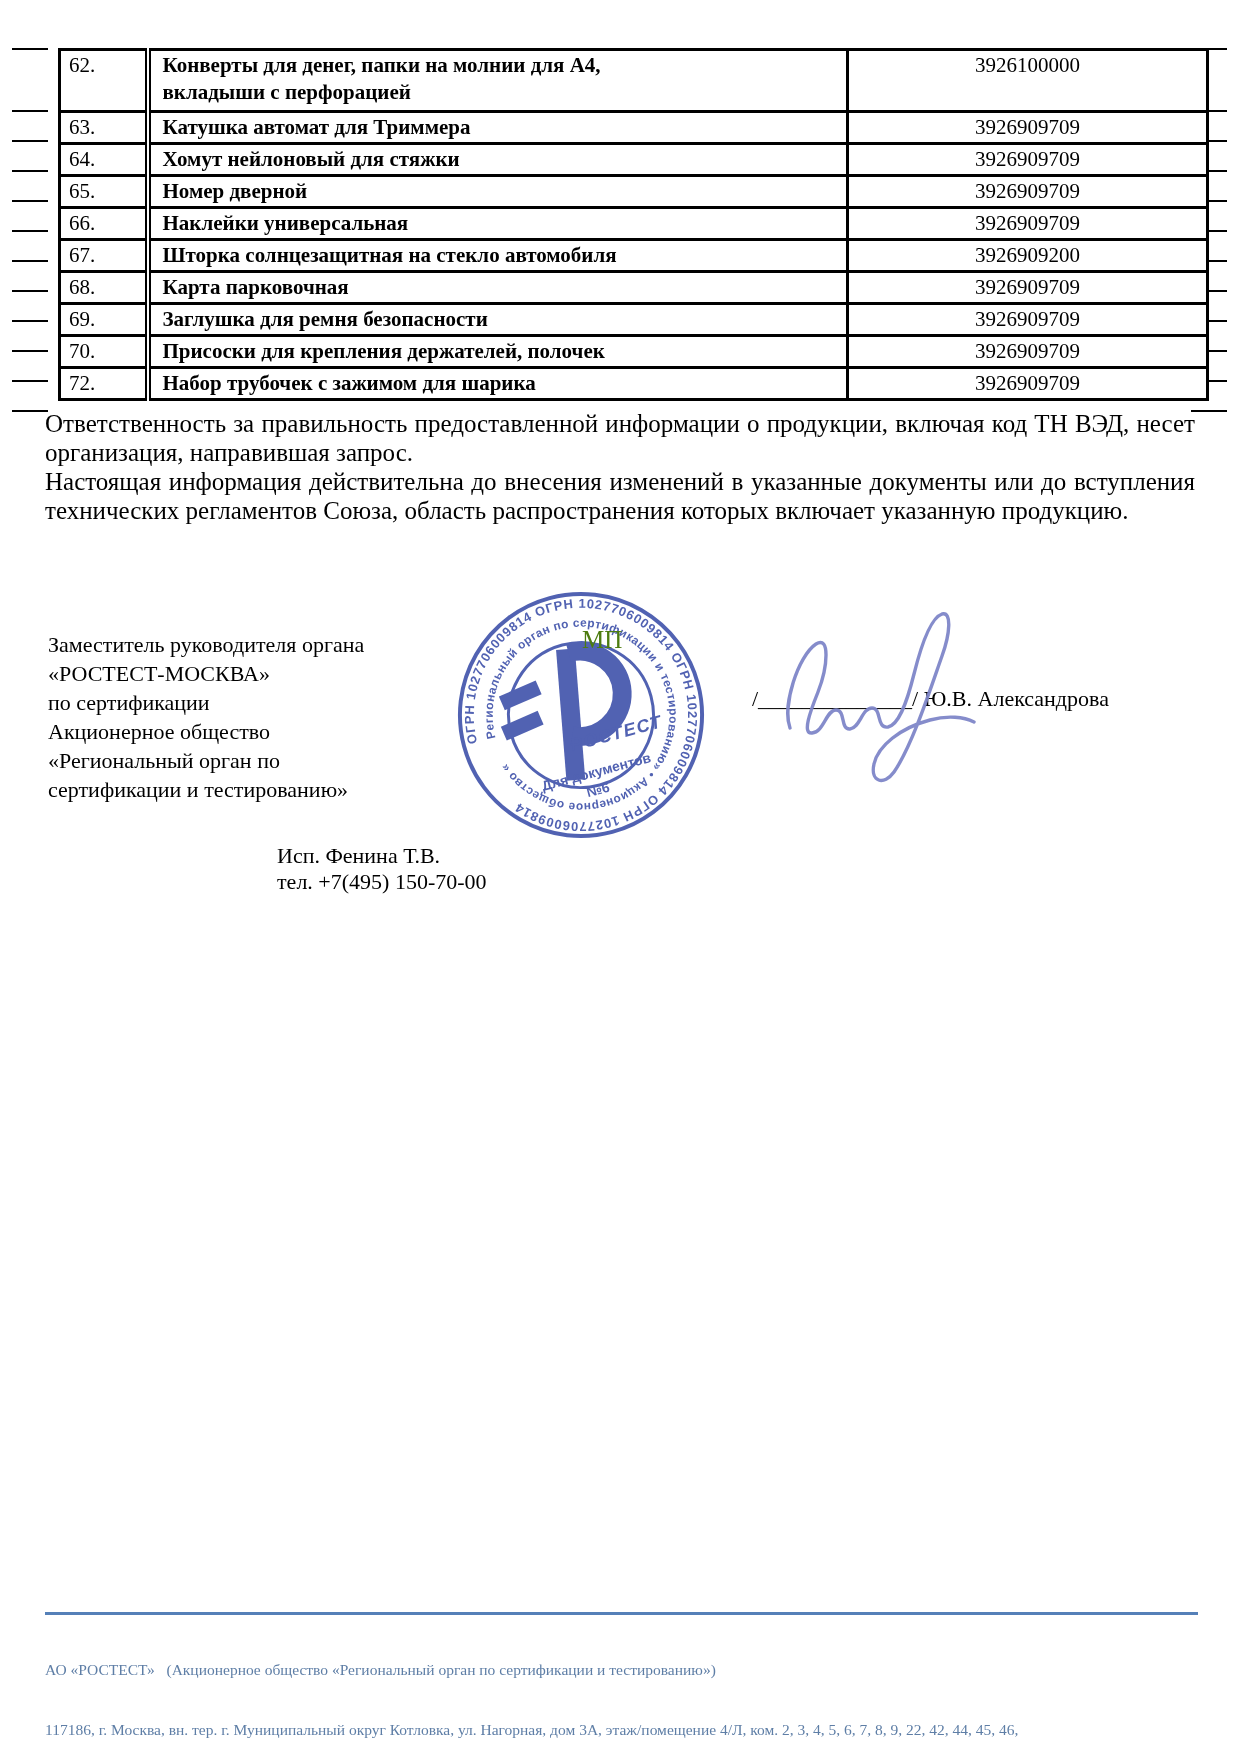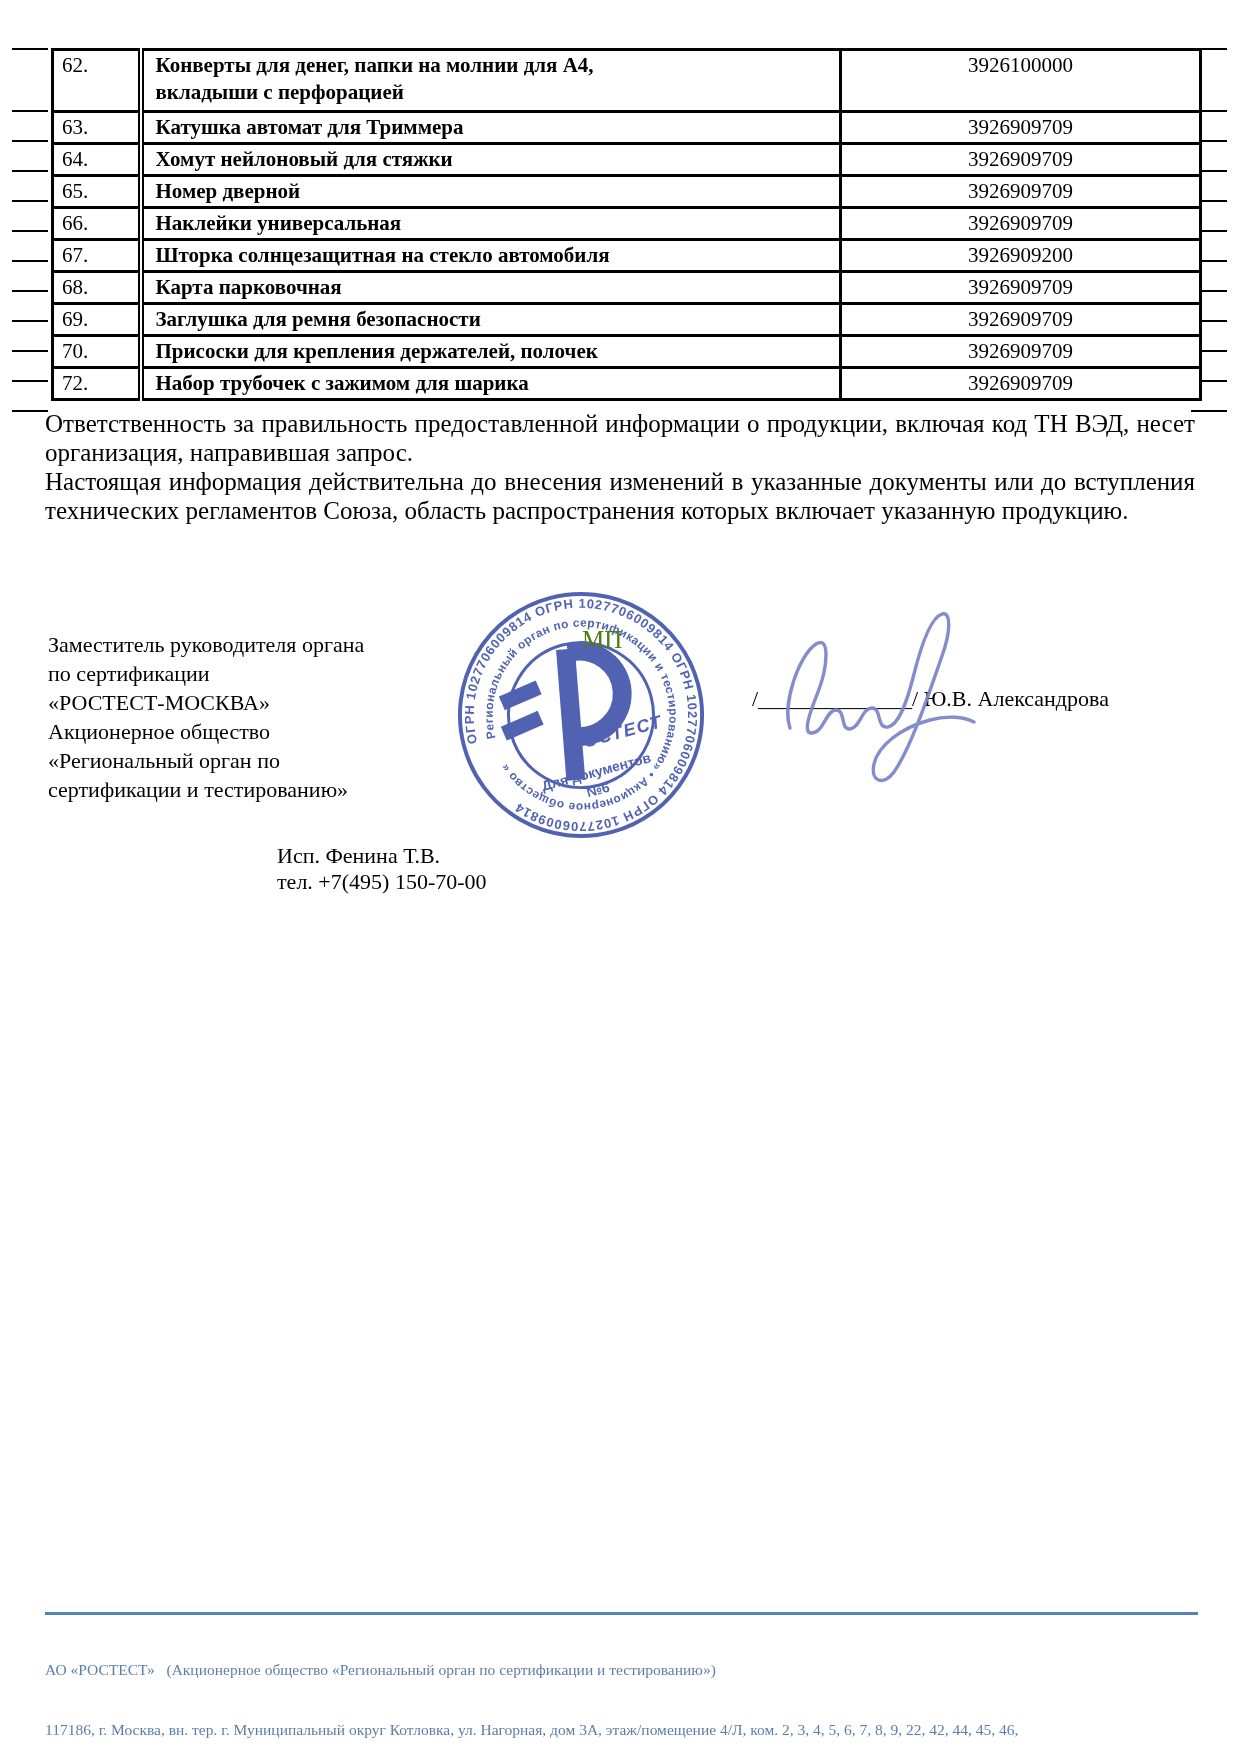--- a/index.html
+++ b/index.html
@@ -3,21 +3,21 @@
 <meta charset="utf-8">
 <style>
   html,body{margin:0;padding:0;}
   body{
     width:1240px;height:1754px;position:relative;background:#ffffff;
     font-family:"Liberation Serif","DejaVu Serif",serif;color:#000;
     overflow:hidden;
   }
   
   .goods-table{
-    position:absolute;left:51px;top:48px;width:1148px;
+    position:absolute;left:58px;top:48px;width:1148px;
     border-collapse:collapse;table-layout:fixed;z-index:2;
   }
   .goods-table td{
     border:3px solid #000;
     font-size:21px;line-height:27px;vertical-align:top;
     padding:1px 8px 1px 8px;background:#fff;
   }
   .goods-table col.c-num{width:88px;}
   .goods-table col.c-desc{width:700px;}
   .goods-table col.c-code{width:360px;}
@@ -129,22 +129,22 @@
   </tbody>
 </table>
 
 <div class="para-block">
   <p>Ответственность за правильность предоставленной информации о продукции, включая код ТН ВЭД, несет организация, направившая запрос.</p>
   <p>Настоящая информация действительна до внесения изменений в указанные документы или до вступления технических регламентов Союза, область распространения которых включает указанную продукцию.</p>
 </div>
 
 <div class="position-block">
   <div>Заместитель руководителя органа</div>
+  <div>«РОСТЕСТ-МОСКВА»</div>
   <div>по сертификации</div>
-  <div>«РОСТЕСТ-МОСКВА»</div>
   <div>Акционерное общество</div>
   <div>«Региональный орган по</div>
   <div>сертификации и тестированию»</div>
 </div>
 
 <span class="mp-label">МП</span>
 
 <div class="stamp-wrap">
   <svg width="258" height="258" viewBox="0 0 260 260">
     <defs>

